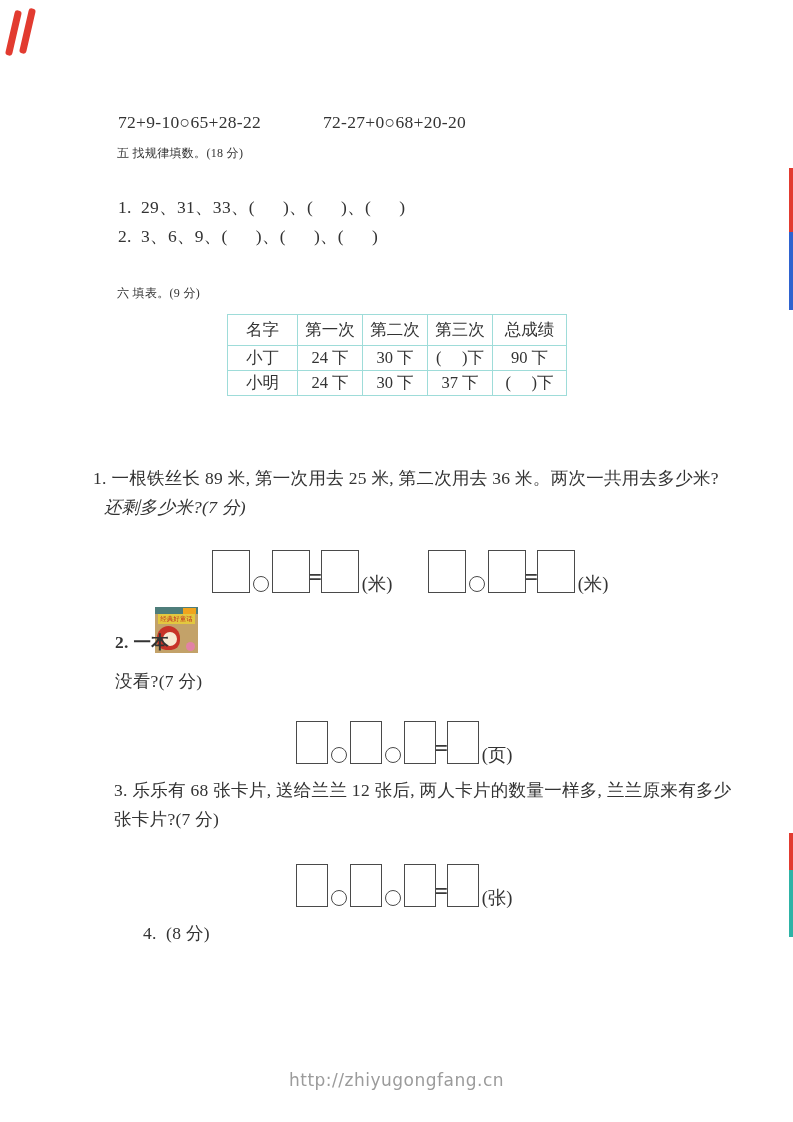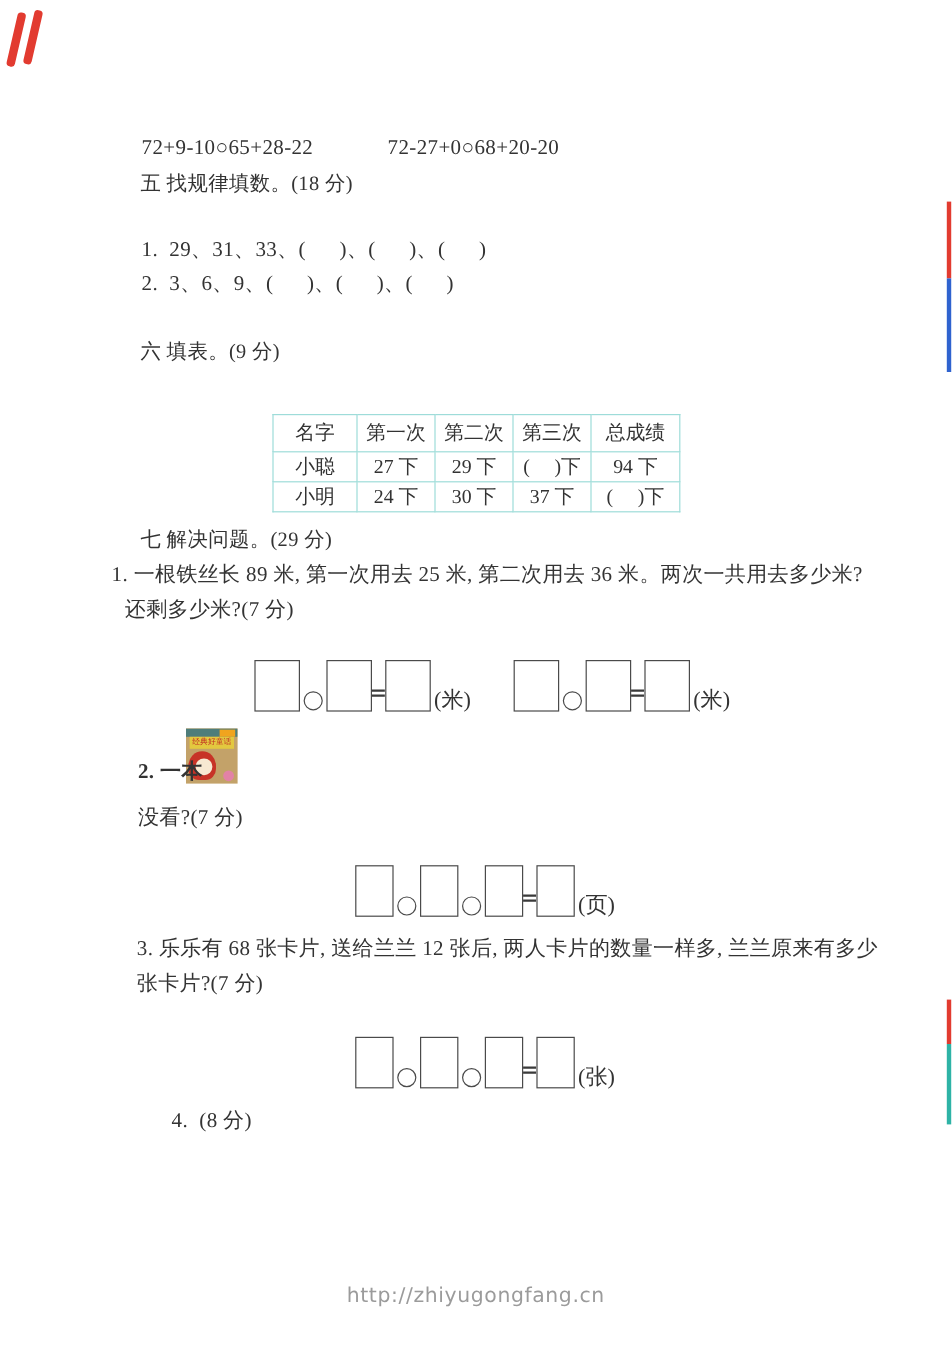--- a/index.html
+++ b/index.html
@@ -1,22 +1,22 @@
 <!DOCTYPE html>
 <html><head>
 <meta charset="utf-8">
 <style>
   html,body {margin:0; padding:0; background:#ffffff;}
   .page {position:relative; width:793px; height:1122px; background:#ffffff; overflow:hidden;
          font-family:"Liberation Serif","DejaVu Serif",serif; color:#333333;}
   .t {position:absolute; font-size:17.5px; line-height:22px; white-space:pre; letter-spacing:0.3px; color:#333;}
-  .hdr {font-size:17px;}
+  .hdr {font-size:12px;}
 
   
-  .score-table {position:absolute; left:227px; top:345px; border-collapse:collapse;}
+  .score-table {position:absolute; left:227px; top:314px; border-collapse:collapse;}
   .score-table th, .score-table td {
     border:1.6px solid #9edcd9; font-weight:normal; font-size:16.5px;
     text-align:center; vertical-align:middle; color:#333; white-space:pre; padding:0;}
   .score-table th {height:30px;}
   .score-table td {height:24px;}
 
   
   .eqgroup {position:absolute; display:flex; align-items:flex-end;}
   .ebox {width:36px; height:41px; border:1.8px solid #4a4a4a; background:#fff;}
   .ebox.narrow {width:30px;}
@@ -81,40 +81,39 @@
       </colgroup>
     <tbody>
         <tr>
       <th>名字</th>
       <th>第一次</th>
       <th>第二次</th>
       <th>第三次</th>
       <th>总成绩</th>
     </tr>
     <tr>
-      <td>小聪</td>
-      <td>27 下</td>
-      <td>29 下</td>
+      <td>小丁</td>
+      <td>24 下</td>
+      <td>30 下</td>
       <td>(     )下</td>
-      <td>94 下</td>
+      <td>90 下</td>
     </tr>
     <tr>
       <td>小明</td>
       <td>24 下</td>
       <td>30 下</td>
       <td>37 下</td>
       <td>(     )下</td>
     </tr>
   </tbody>
     </table>
 
-  <div class="t hdr" style="left:117px; top:439px;">七 解决问题。(29 分)</div>
 
   <div class="t" style="left:93px; top:467px;">1. 一根铁丝长 89 米, 第一次用去 25 米, 第二次用去 36 米。两次一共用去多少米?</div>
-  <div class="t" style="left:104px; top:496px;">还剩多少米?(7 分)</div>
+  <div class="t" style="left:104px; top:496px;font-style:italic;">还剩多少米?(7 分)</div>
 
   <div class="eqgroup" style="left:212px; top:550px;">
     <div class="ebox"></div>
     <div class="ecirc"></div>
     <div class="ebox"></div>
     <div class="eeq">=</div>
     <div class="ebox"></div>
     <div class="eunit">(米)</div>
   </div>
   <div class="eqgroup" style="left:428px; top:550px;">

